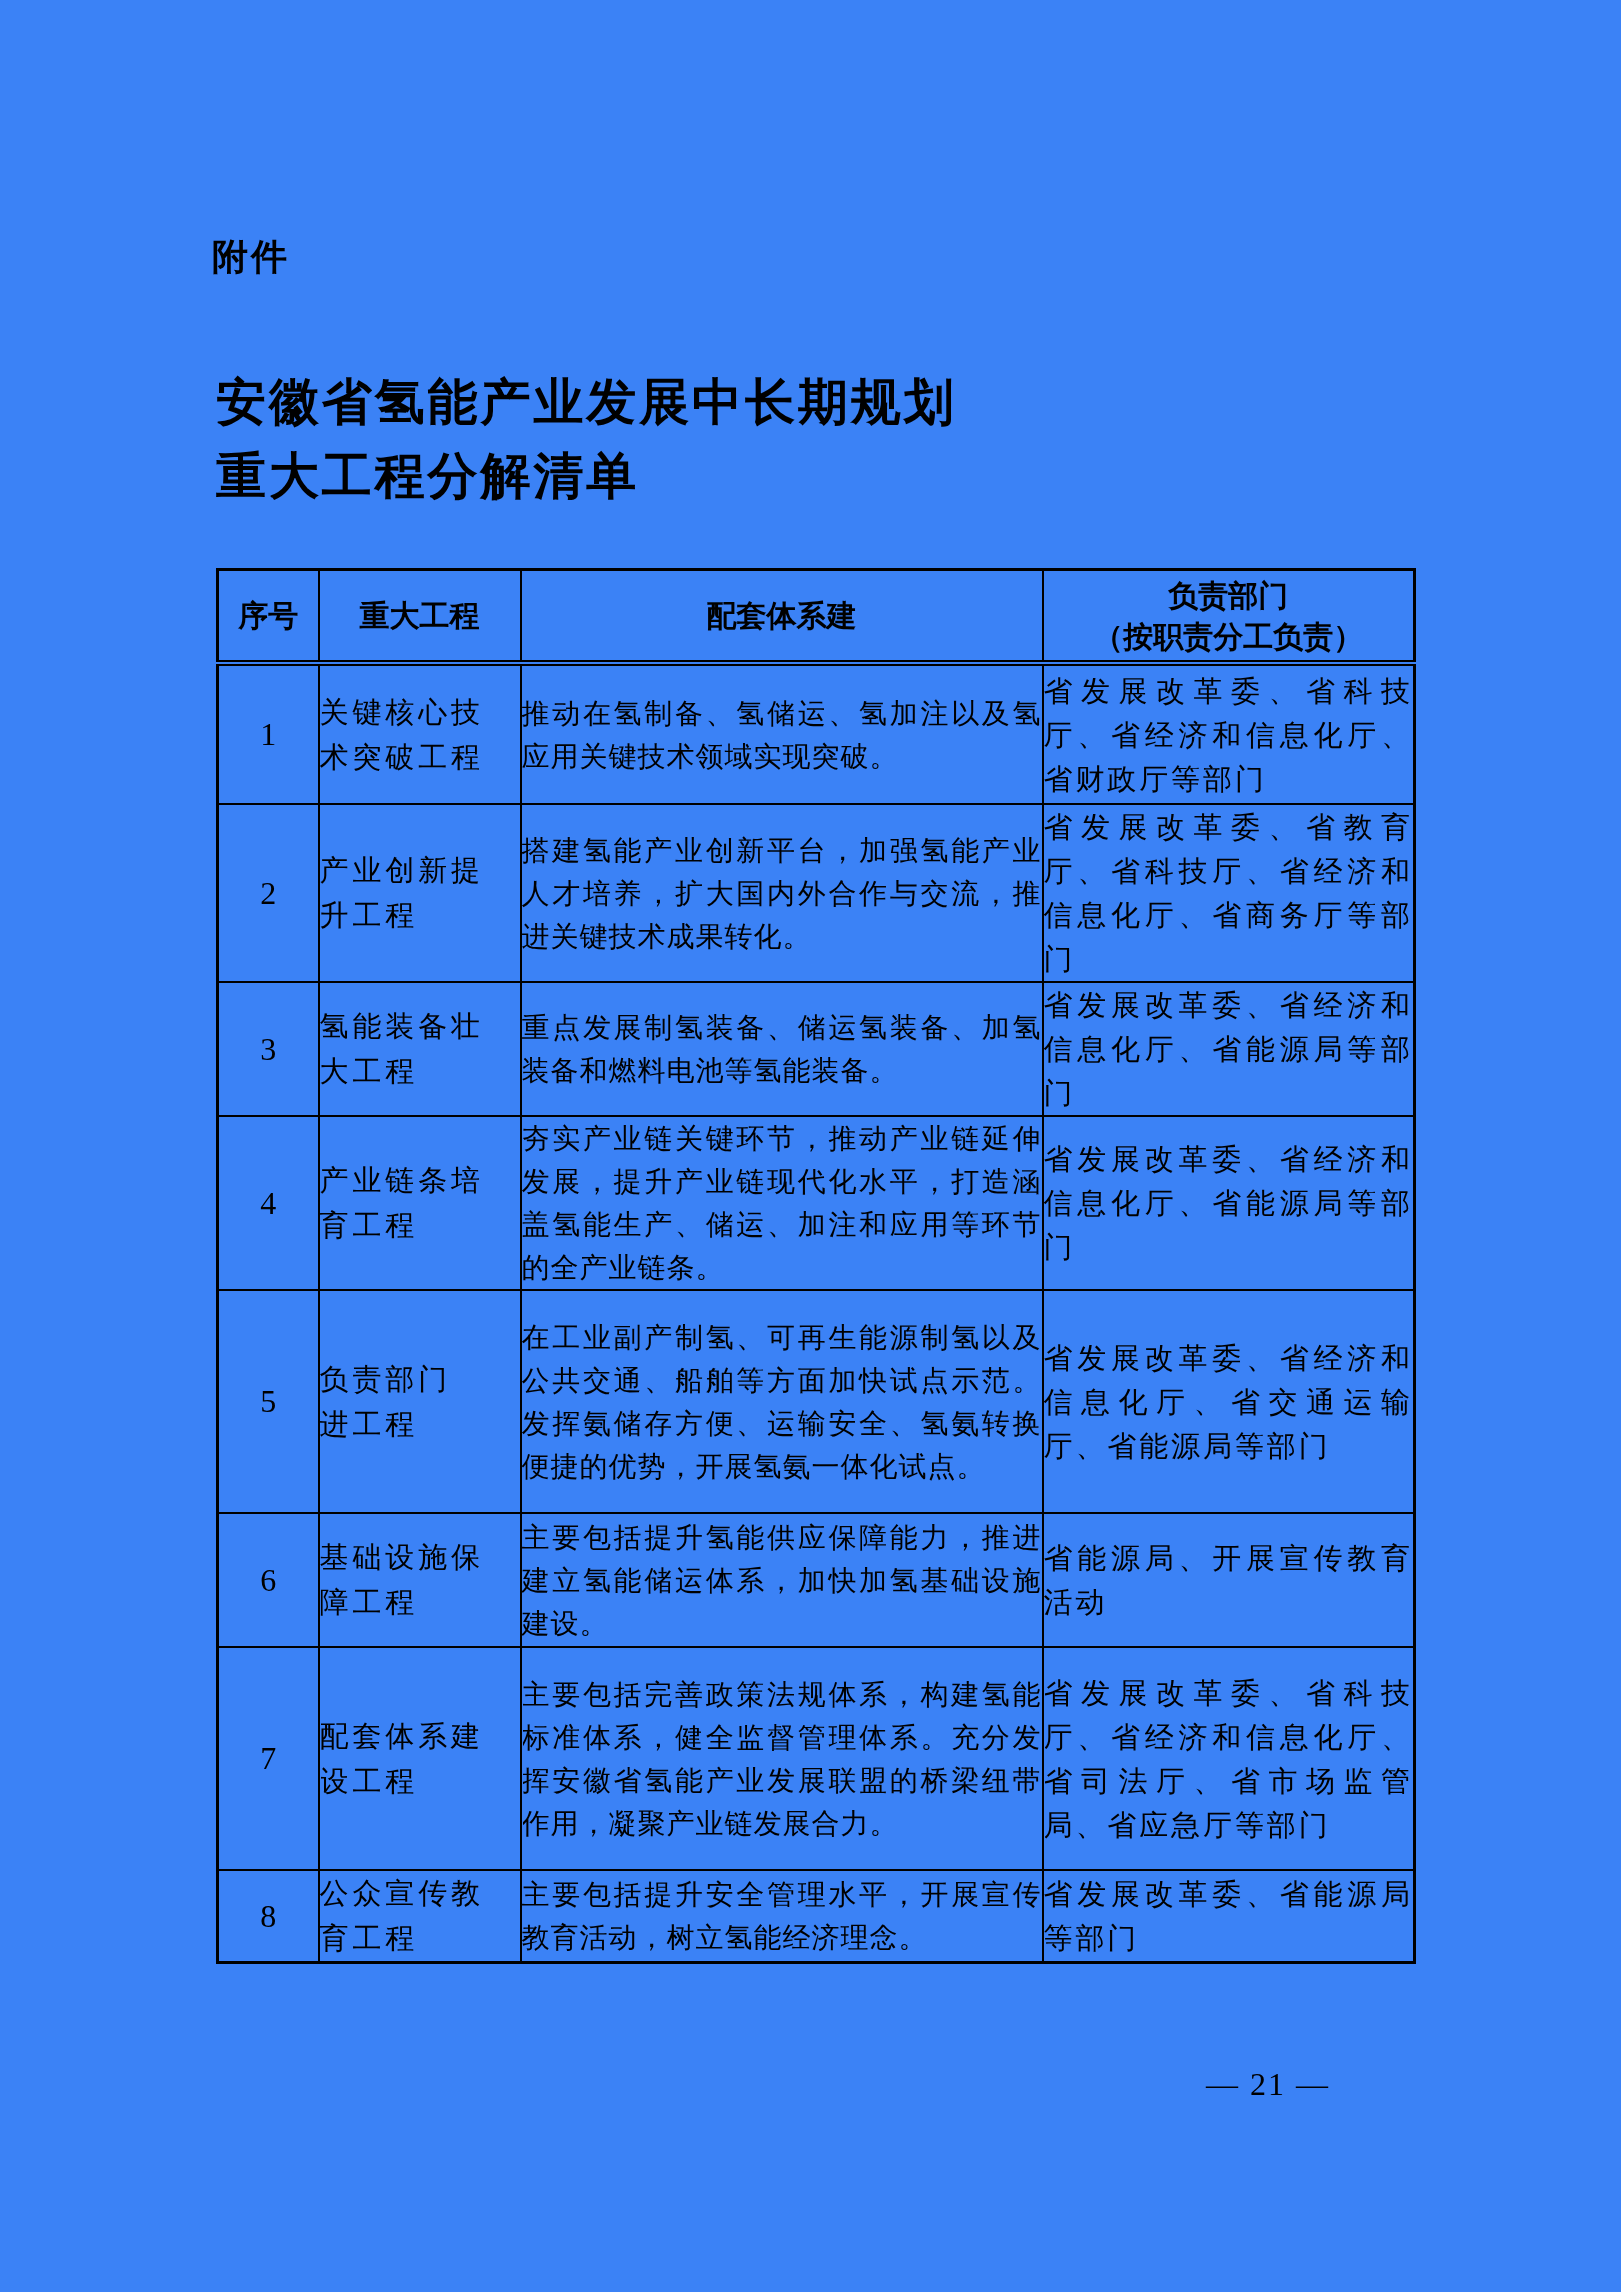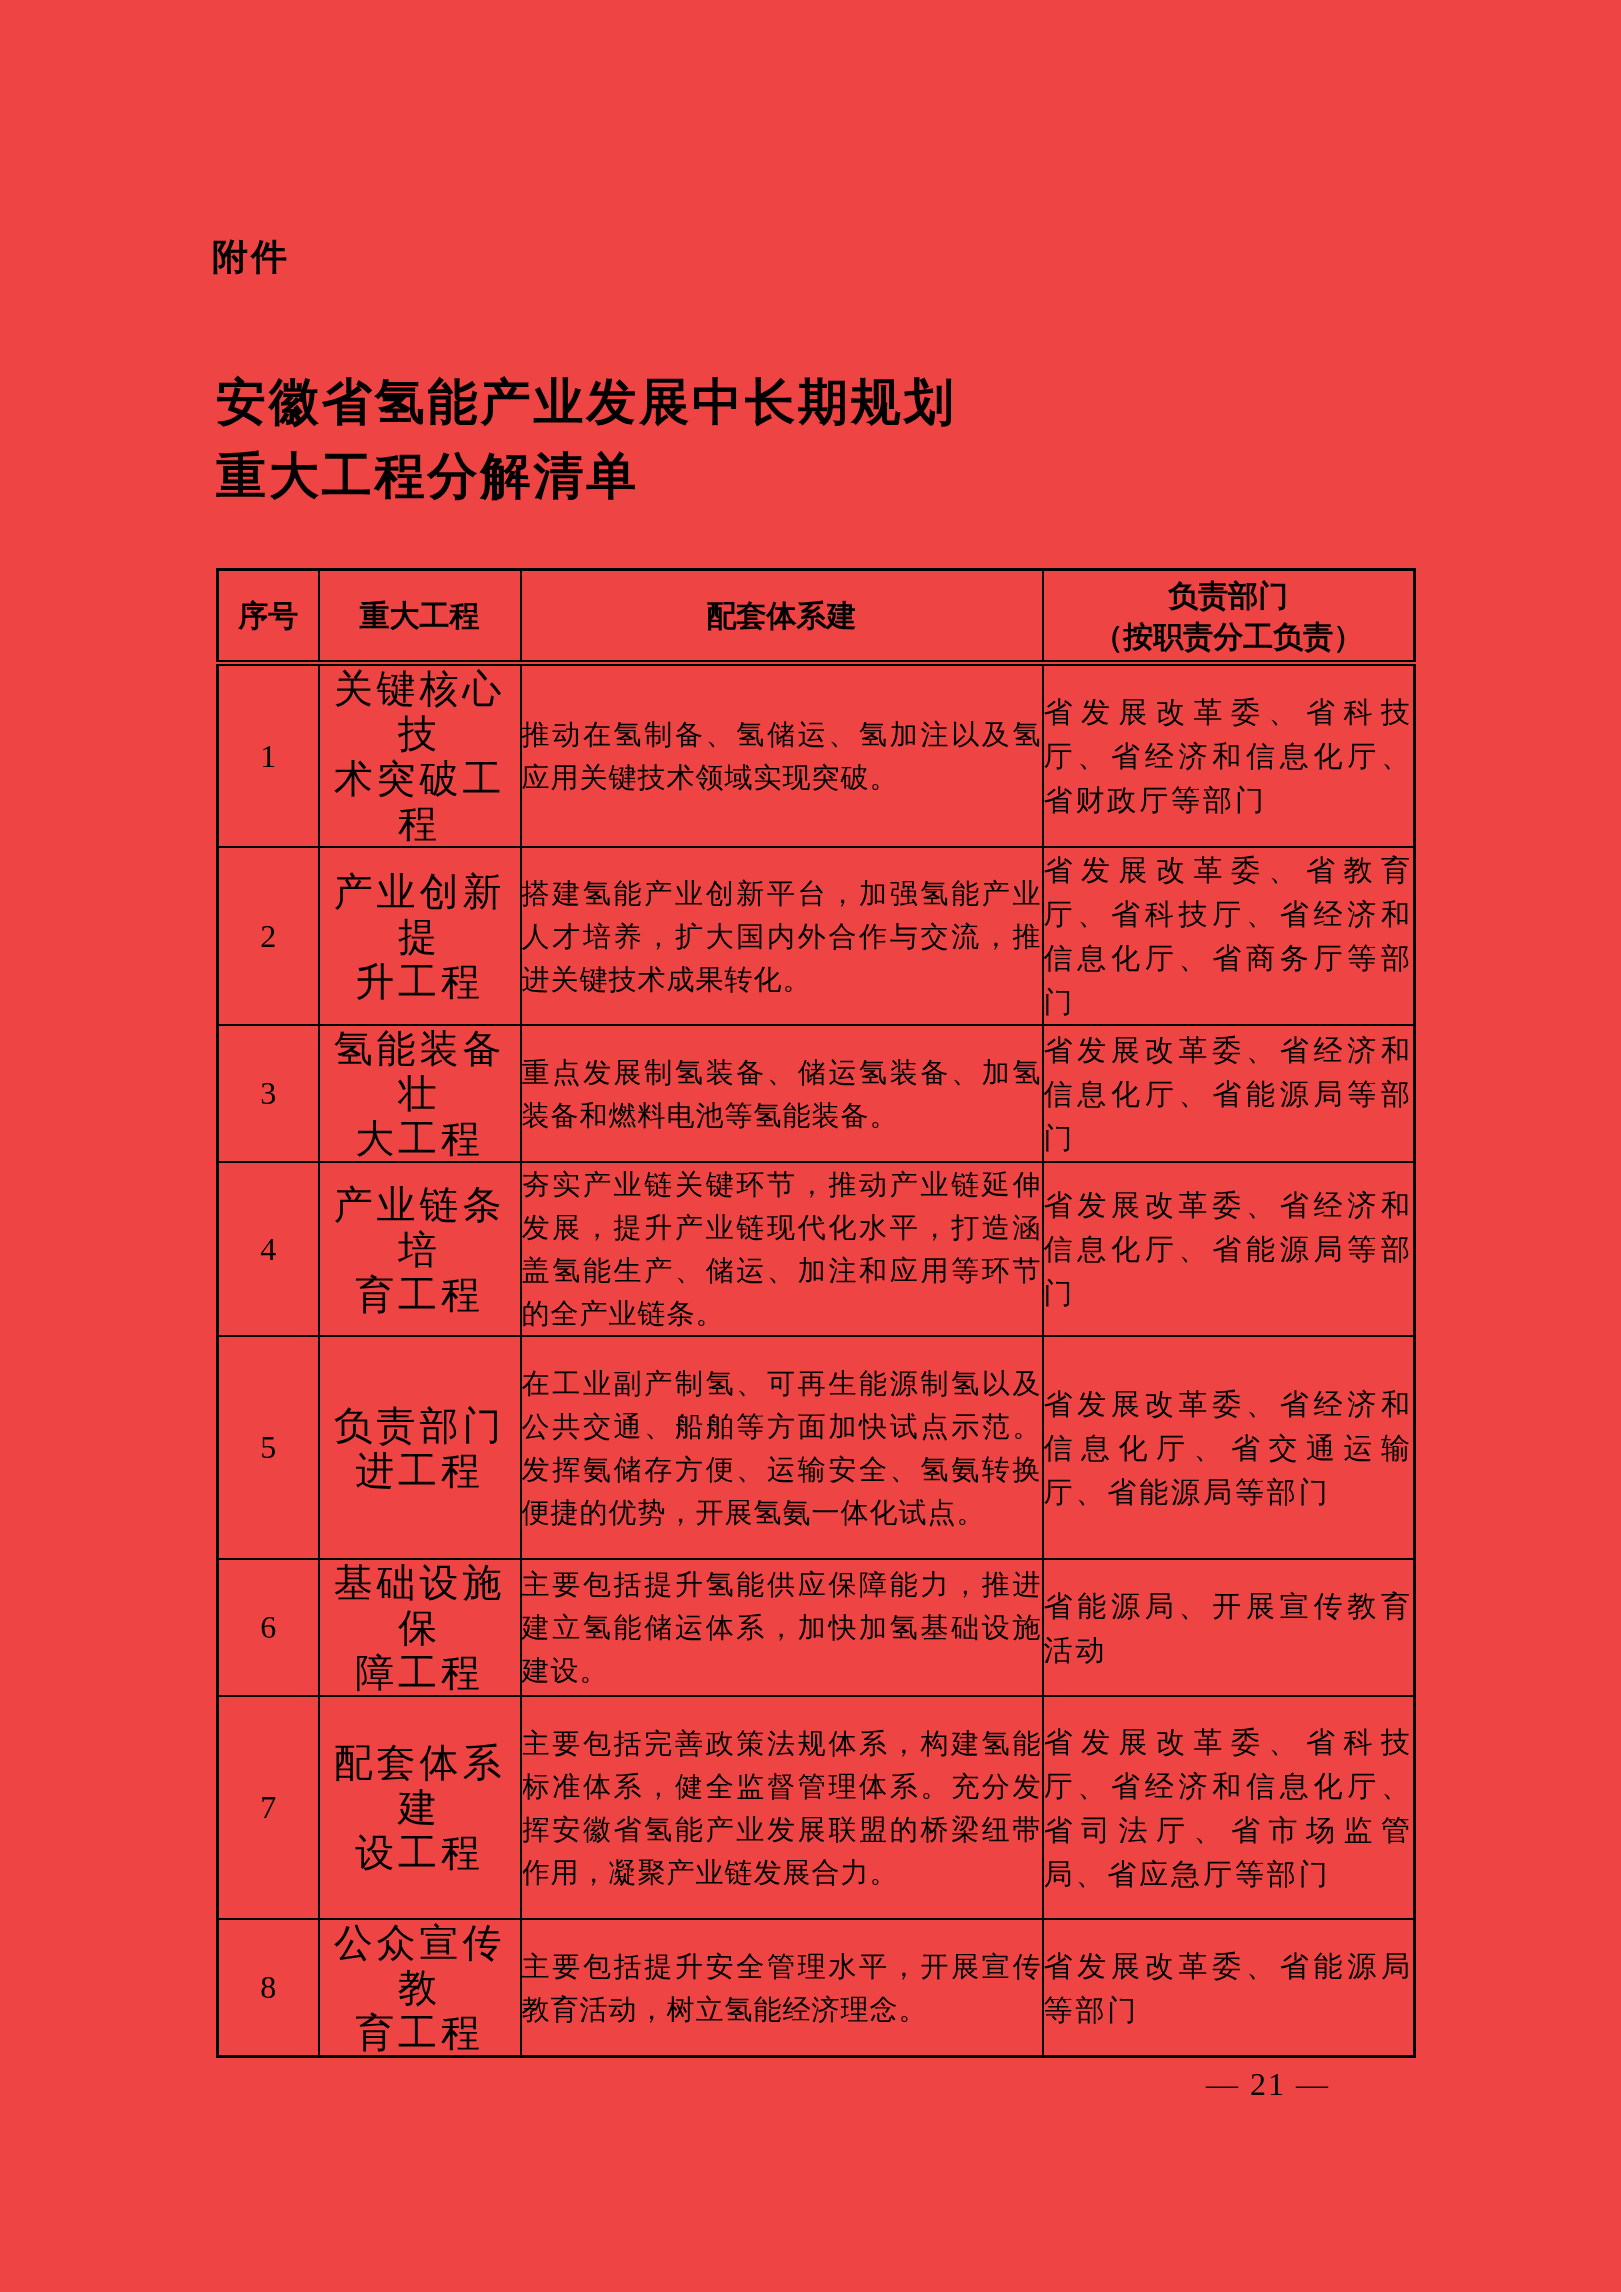--- a/index.html
+++ b/index.html
@@ -5,21 +5,21 @@
   html, body {
     margin: 0;
     padding: 0;
     background: #e8e8e8;
   }
   .page {
     position: relative;
     width: 1621px;
     height: 2293px;
     margin: 0 auto;
-    background: #ef4444;
+    background: #3b82f6;
     color: #000000;
     font-family: "Liberation Serif", "DejaVu Serif", serif;
     overflow: hidden;
   }
   .attachment-label {
     position: absolute;
     left: 212px;
     top: 233px;
     font-family: "Liberation Sans", "DejaVu Sans", sans-serif;
     font-weight: 600;
@@ -74,23 +74,22 @@
   tbody tr:nth-child(6) td { height: 132px; }
   tbody tr:nth-child(7) td { height: 221px; border-radius: 12px; }
   tbody tr:nth-child(8) td { height: 90px; }
 
   .c-no {
     text-align: center;
     font-size: 32px;
     font-family: "Liberation Serif", "DejaVu Serif", serif;
   }
   .c-proj {
-    text-align: center;
     white-space: pre-line;
-    font-size: 39px;
+    font-size: 29px;
     line-height: 45px;
     letter-spacing: 3.9px;
   }
   .c-content {
     text-align: justify;
     font-size: 28px;
     line-height: 43px;
     padding: 5.9px 12.7px;
     letter-spacing: 1px;
   }

